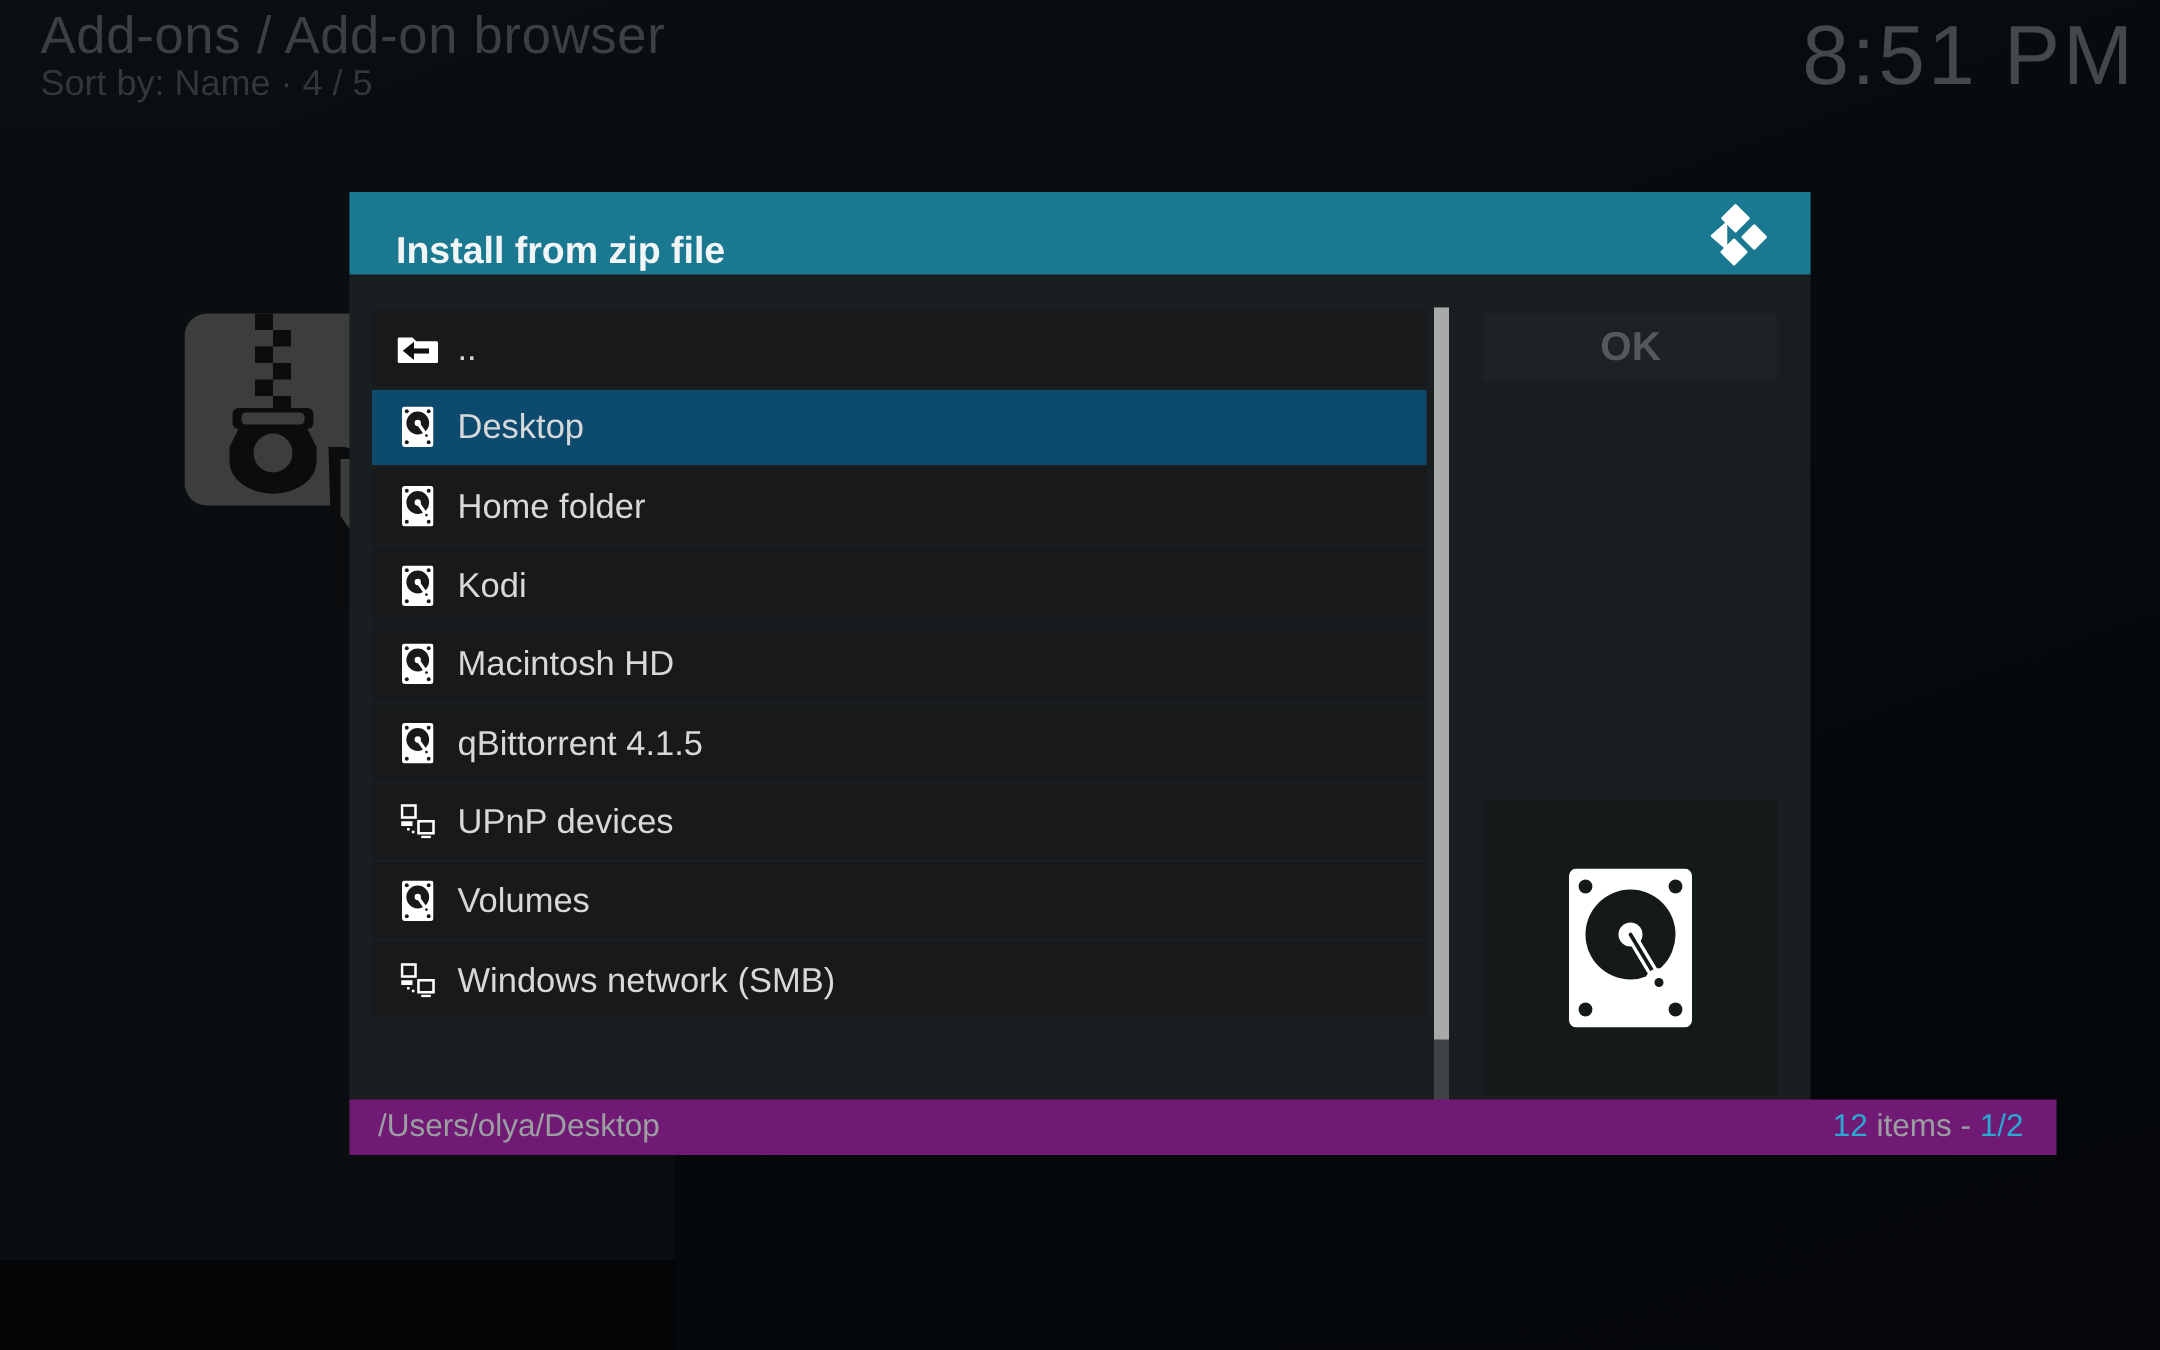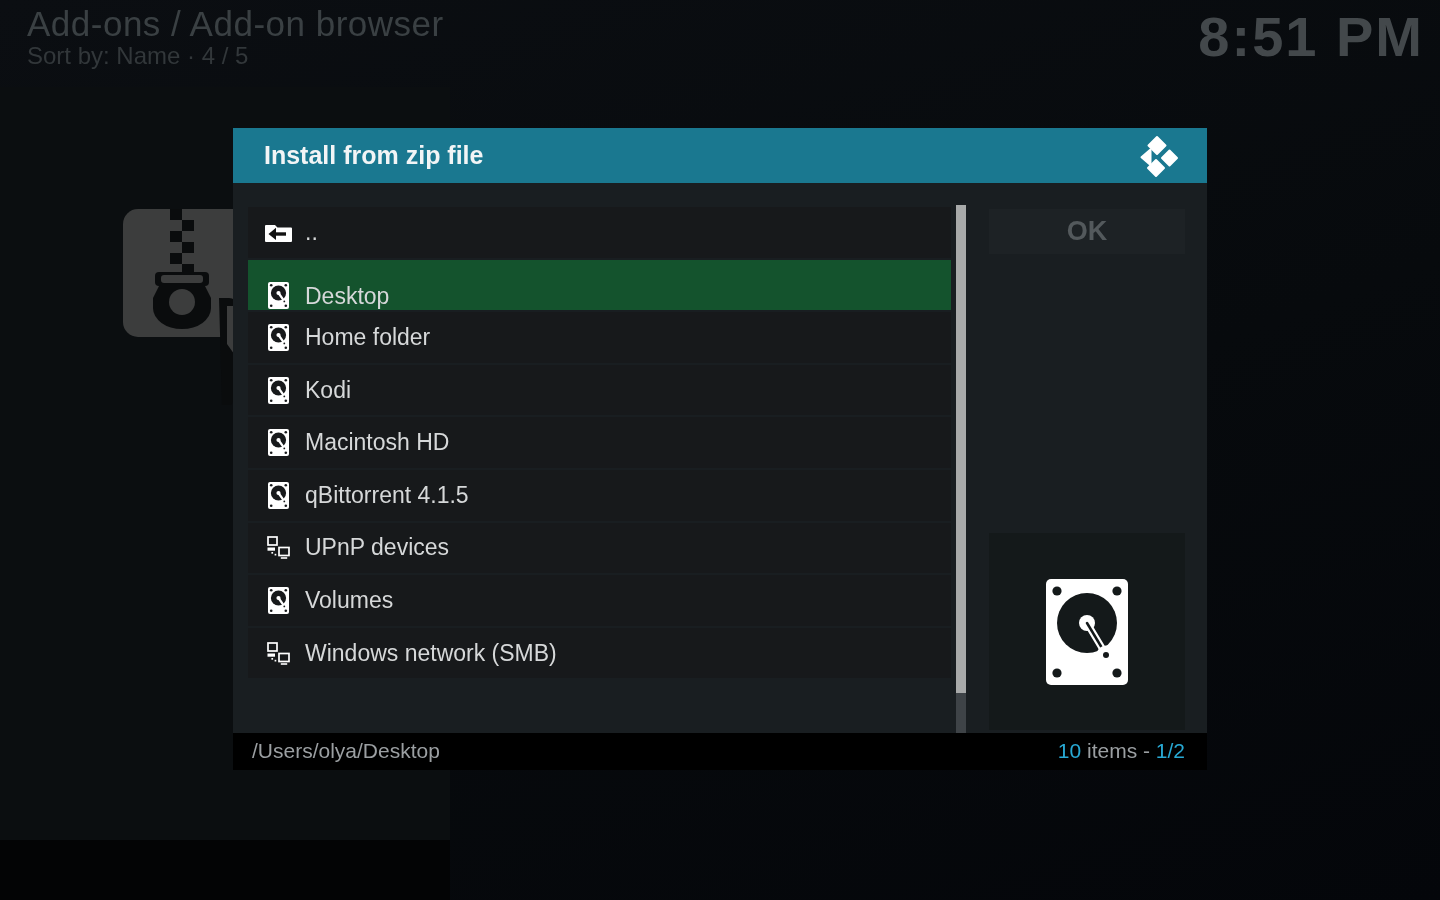--- a/index.html
+++ b/index.html
@@ -3,46 +3,46 @@
 <meta charset="utf-8">
 <style>
   html,body{margin:0;padding:0;background:#000;}
   *{box-sizing:border-box;font-family:"Liberation Sans",sans-serif;}
   .screen{position:relative;width:1440px;height:900px;overflow:hidden;
     background:linear-gradient(160deg,#0b0e12 0%,#070a0d 55%,#04060a 100%);}
   .bg-left{position:absolute;left:0;top:87px;width:450px;height:753px;background:#0b0e10;}
   .bg-bottom-left{position:absolute;left:0;top:840px;width:450px;height:60px;background:#030405;}
   .page-title{position:absolute;left:27px;top:4px;font-size:35px;font-weight:400;color:#3a4043;letter-spacing:.5px;}
   .page-subtitle{position:absolute;left:27px;top:42px;font-size:24px;color:#32373a;}
-  .clock{position:absolute;right:16px;top:4px;font-size:56px;font-weight:700;color:#43484b;letter-spacing:2px;}
+  .clock{position:absolute;right:16px;top:4px;font-size:56px;font-weight:400;color:#43484b;letter-spacing:2px;}
   .watermark{position:absolute;left:123px;top:203px;z-index:1;}
 
   .dialog{position:absolute;left:233px;top:128px;width:974px;height:642px;background:#191e21;z-index:10;}
   .dialog-header{position:absolute;left:0;top:0;width:974px;height:55px;background:#1a7890;}
-  .dialog-title{position:absolute;left:31px;top:0;line-height:55px;font-size:25px;font-weight:700;color:#f2f5f6;}
+  .dialog-title{position:absolute;left:31px;top:12px;line-height:55px;font-size:25px;font-weight:700;color:#f2f5f6;}
   .kodi-logo{position:absolute;left:903px;top:6px;width:44px;height:44px;}
 
   .file-list{position:absolute;left:15px;top:79px;width:703px;display:flex;flex-direction:column;gap:2px;}
   .file-row{position:relative;height:50.6px;background:#17191b;display:flex;align-items:center;cursor:pointer;}
-  .file-row.selected{background:#14532d;align-items:flex-end;}
+  .file-row.selected{background:#0c4a6e;}
   .row-icon{width:28px;height:30px;margin-left:16px;margin-right:13px;display:flex;align-items:center;justify-content:center;flex:none;}
   .row-label{font-size:23px;color:#d6d8d9;white-space:nowrap;}
 
   .scrollbar{position:absolute;left:723px;top:77px;width:10px;height:530px;background:#3e4347;}
   .scroll-thumb{position:absolute;left:0;top:0;width:10px;height:488px;background:#a8aaaa;}
 
   .btn{position:absolute;left:756px;width:196px;height:45px;background:#1d2225;border:none;
     font-size:27px;font-weight:700;text-align:center;cursor:pointer;padding:0;}
   .btn-ok{top:81px;color:#53595c;}
   .btn-cancel{top:141px;color:#fbfcfc;}
 
   .preview-panel{position:absolute;left:756px;top:405px;width:196px;height:197px;background:#14191a;
     display:flex;align-items:center;justify-content:center;}
 
-  .status-bar{position:absolute;left:0;top:605px;width:974px;height:37px;background:#000000;}
+  .status-bar{position:absolute;left:0;top:605px;width:1138px;height:37px;background:#701a75;}
   .status-path{position:absolute;left:19px;top:0;line-height:36px;font-size:21px;color:#9b9fa2;}
   .status-right{position:absolute;right:22px;top:0;line-height:36px;font-size:21px;color:#9b9fa2;}
   .status-right .num{color:#28a9d4;}
 </style>
 </head>
 <body>
 
 <div class="screen">
   <div class="bg-left"></div>
   <div class="bg-bottom-left"></div>
@@ -240,16 +240,16 @@
         <circle cx="41" cy="44" r="8" fill="#fff"></circle>
         <path d="M41 44 L60.5 76.5" stroke="#fff" stroke-width="7" stroke-linecap="round"></path>
         <path d="M41 44 L60.5 76.5" stroke="#14191a" stroke-width="2.5" stroke-linecap="round"></path>
         <circle cx="60" cy="76" r="9.5" fill="#fff"></circle>
         <circle cx="60" cy="76" r="3" fill="#14191a"></circle>
       </svg>
     </div>
 
     <div class="status-bar">
       <span class="status-path">/Users/olya/Desktop</span>
-      <span class="status-right"><span class="num">10</span><span> items - </span><span class="num">1/2</span></span>
+      <span class="status-right"><span class="num">12</span><span> items - </span><span class="num">1/2</span></span>
     </div>
   </div>
 </div>
 
 </body></html>

